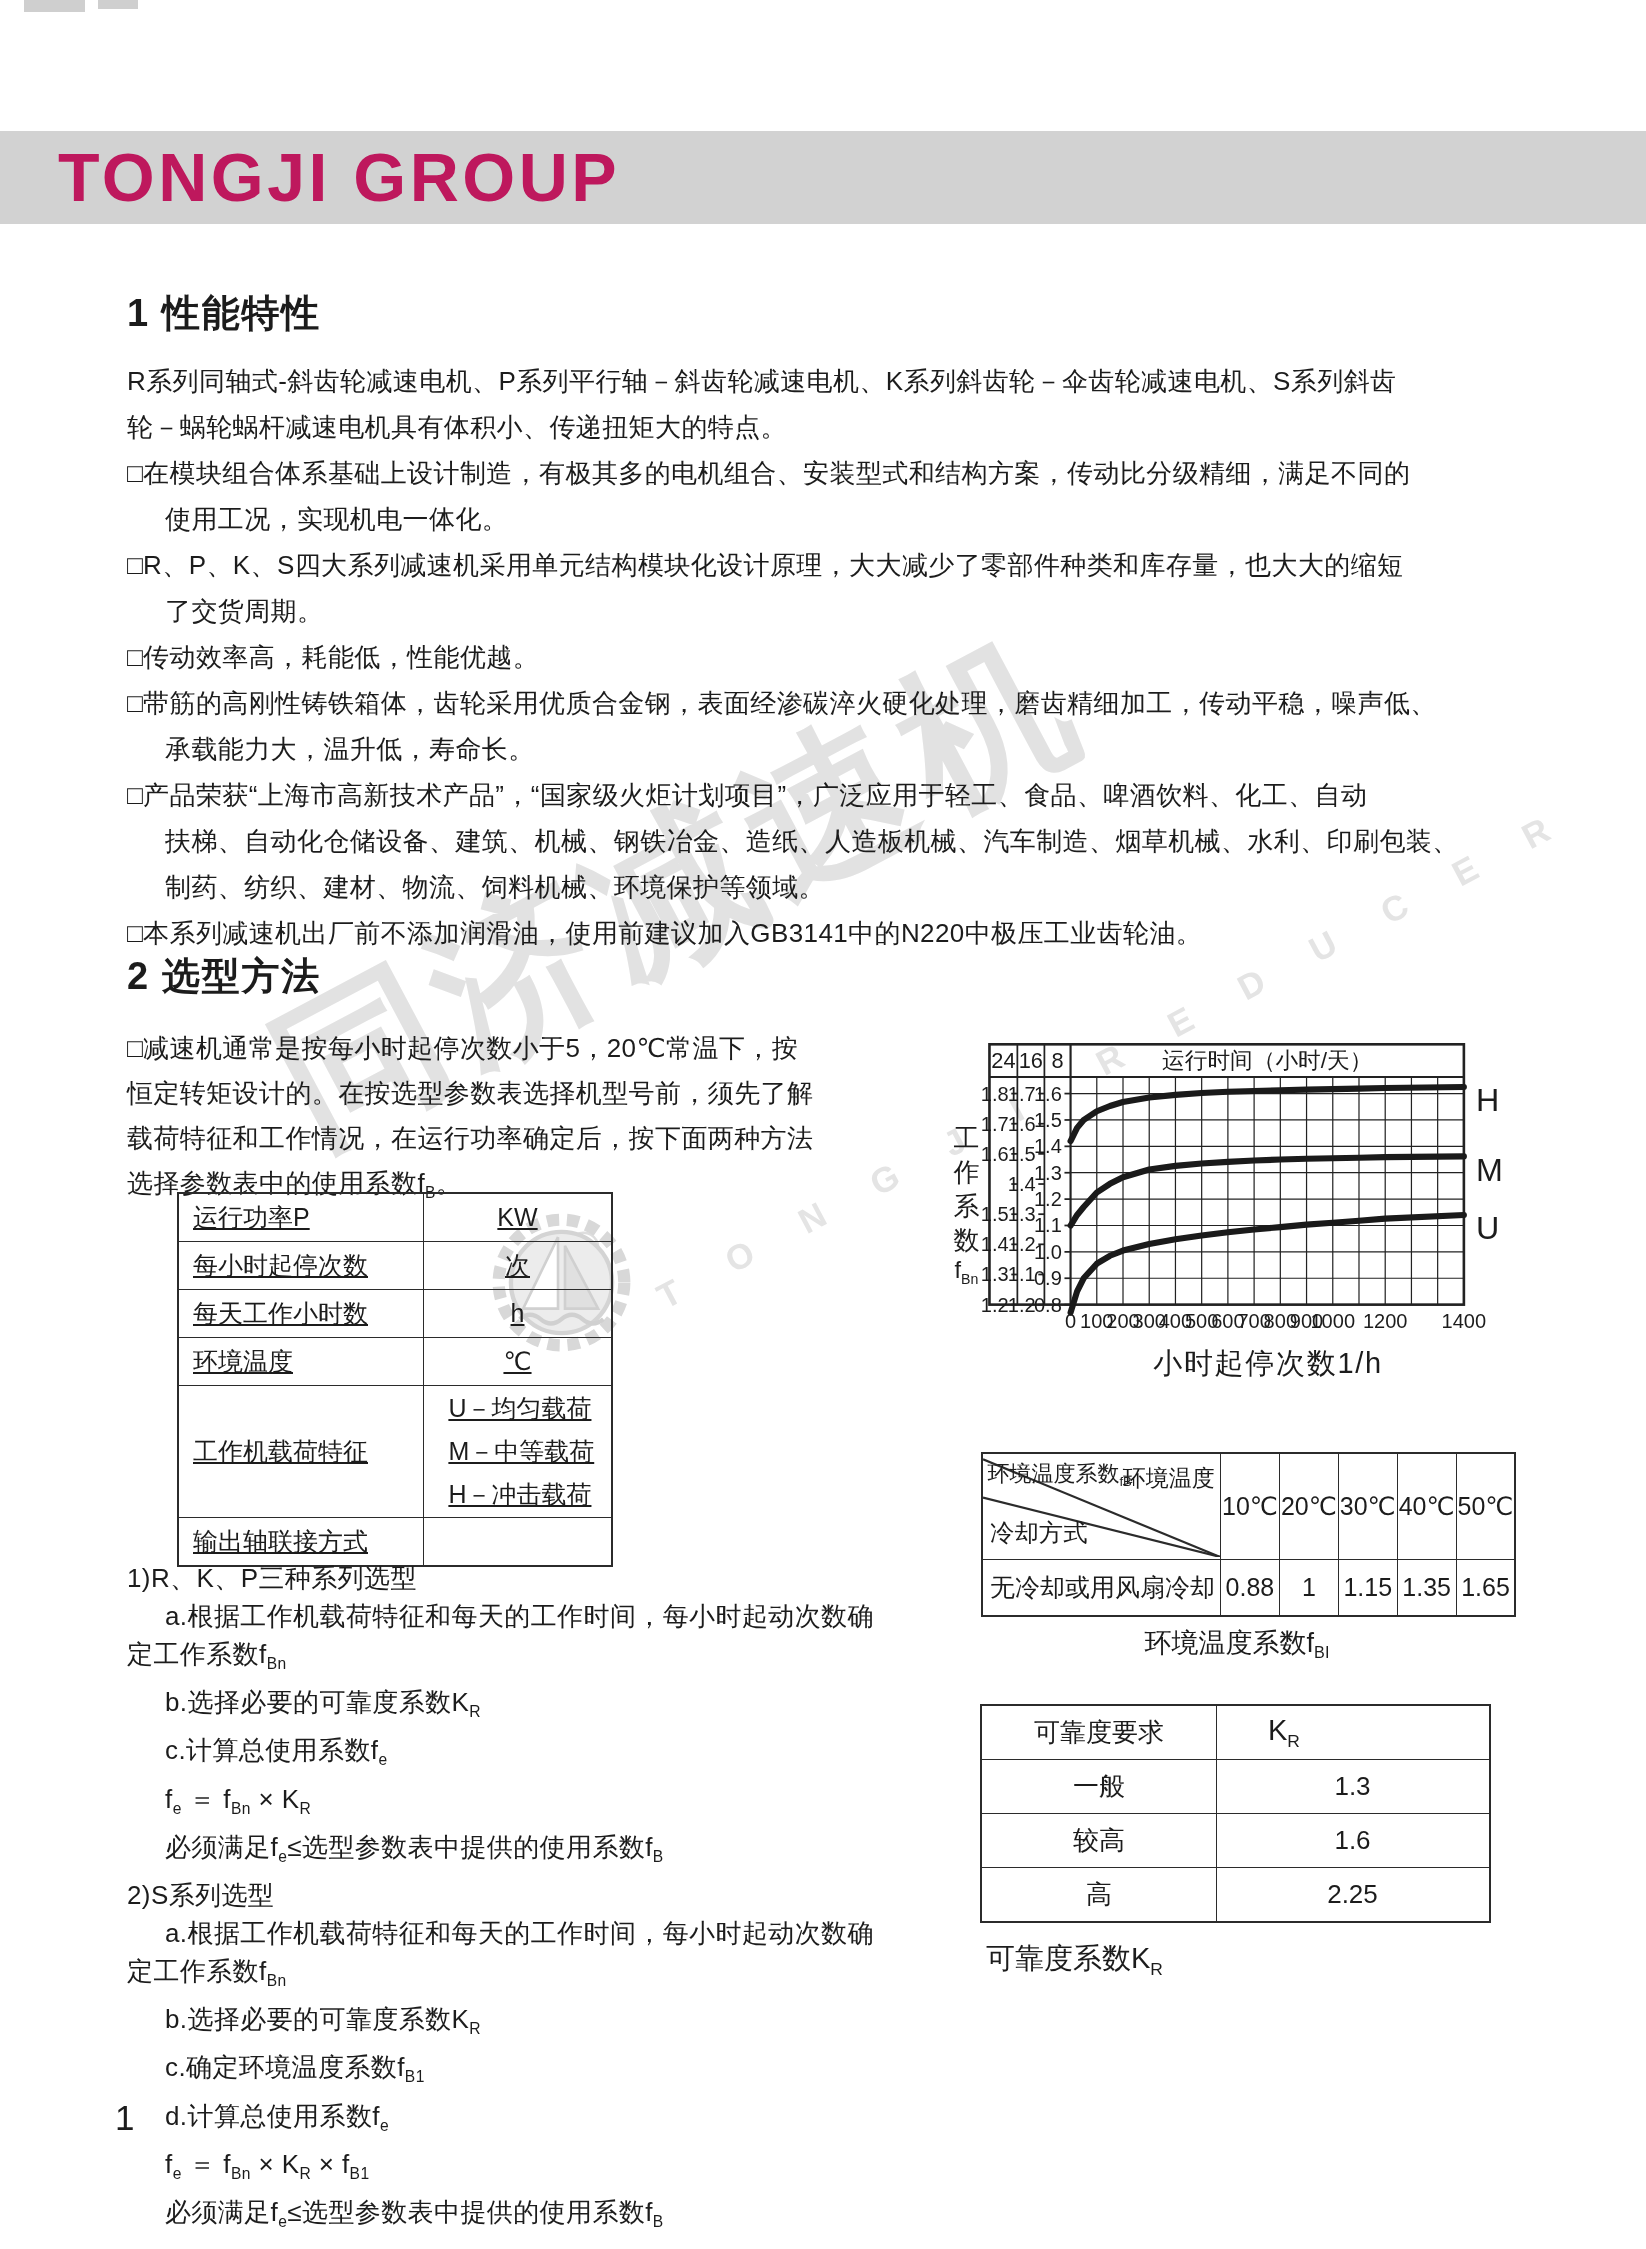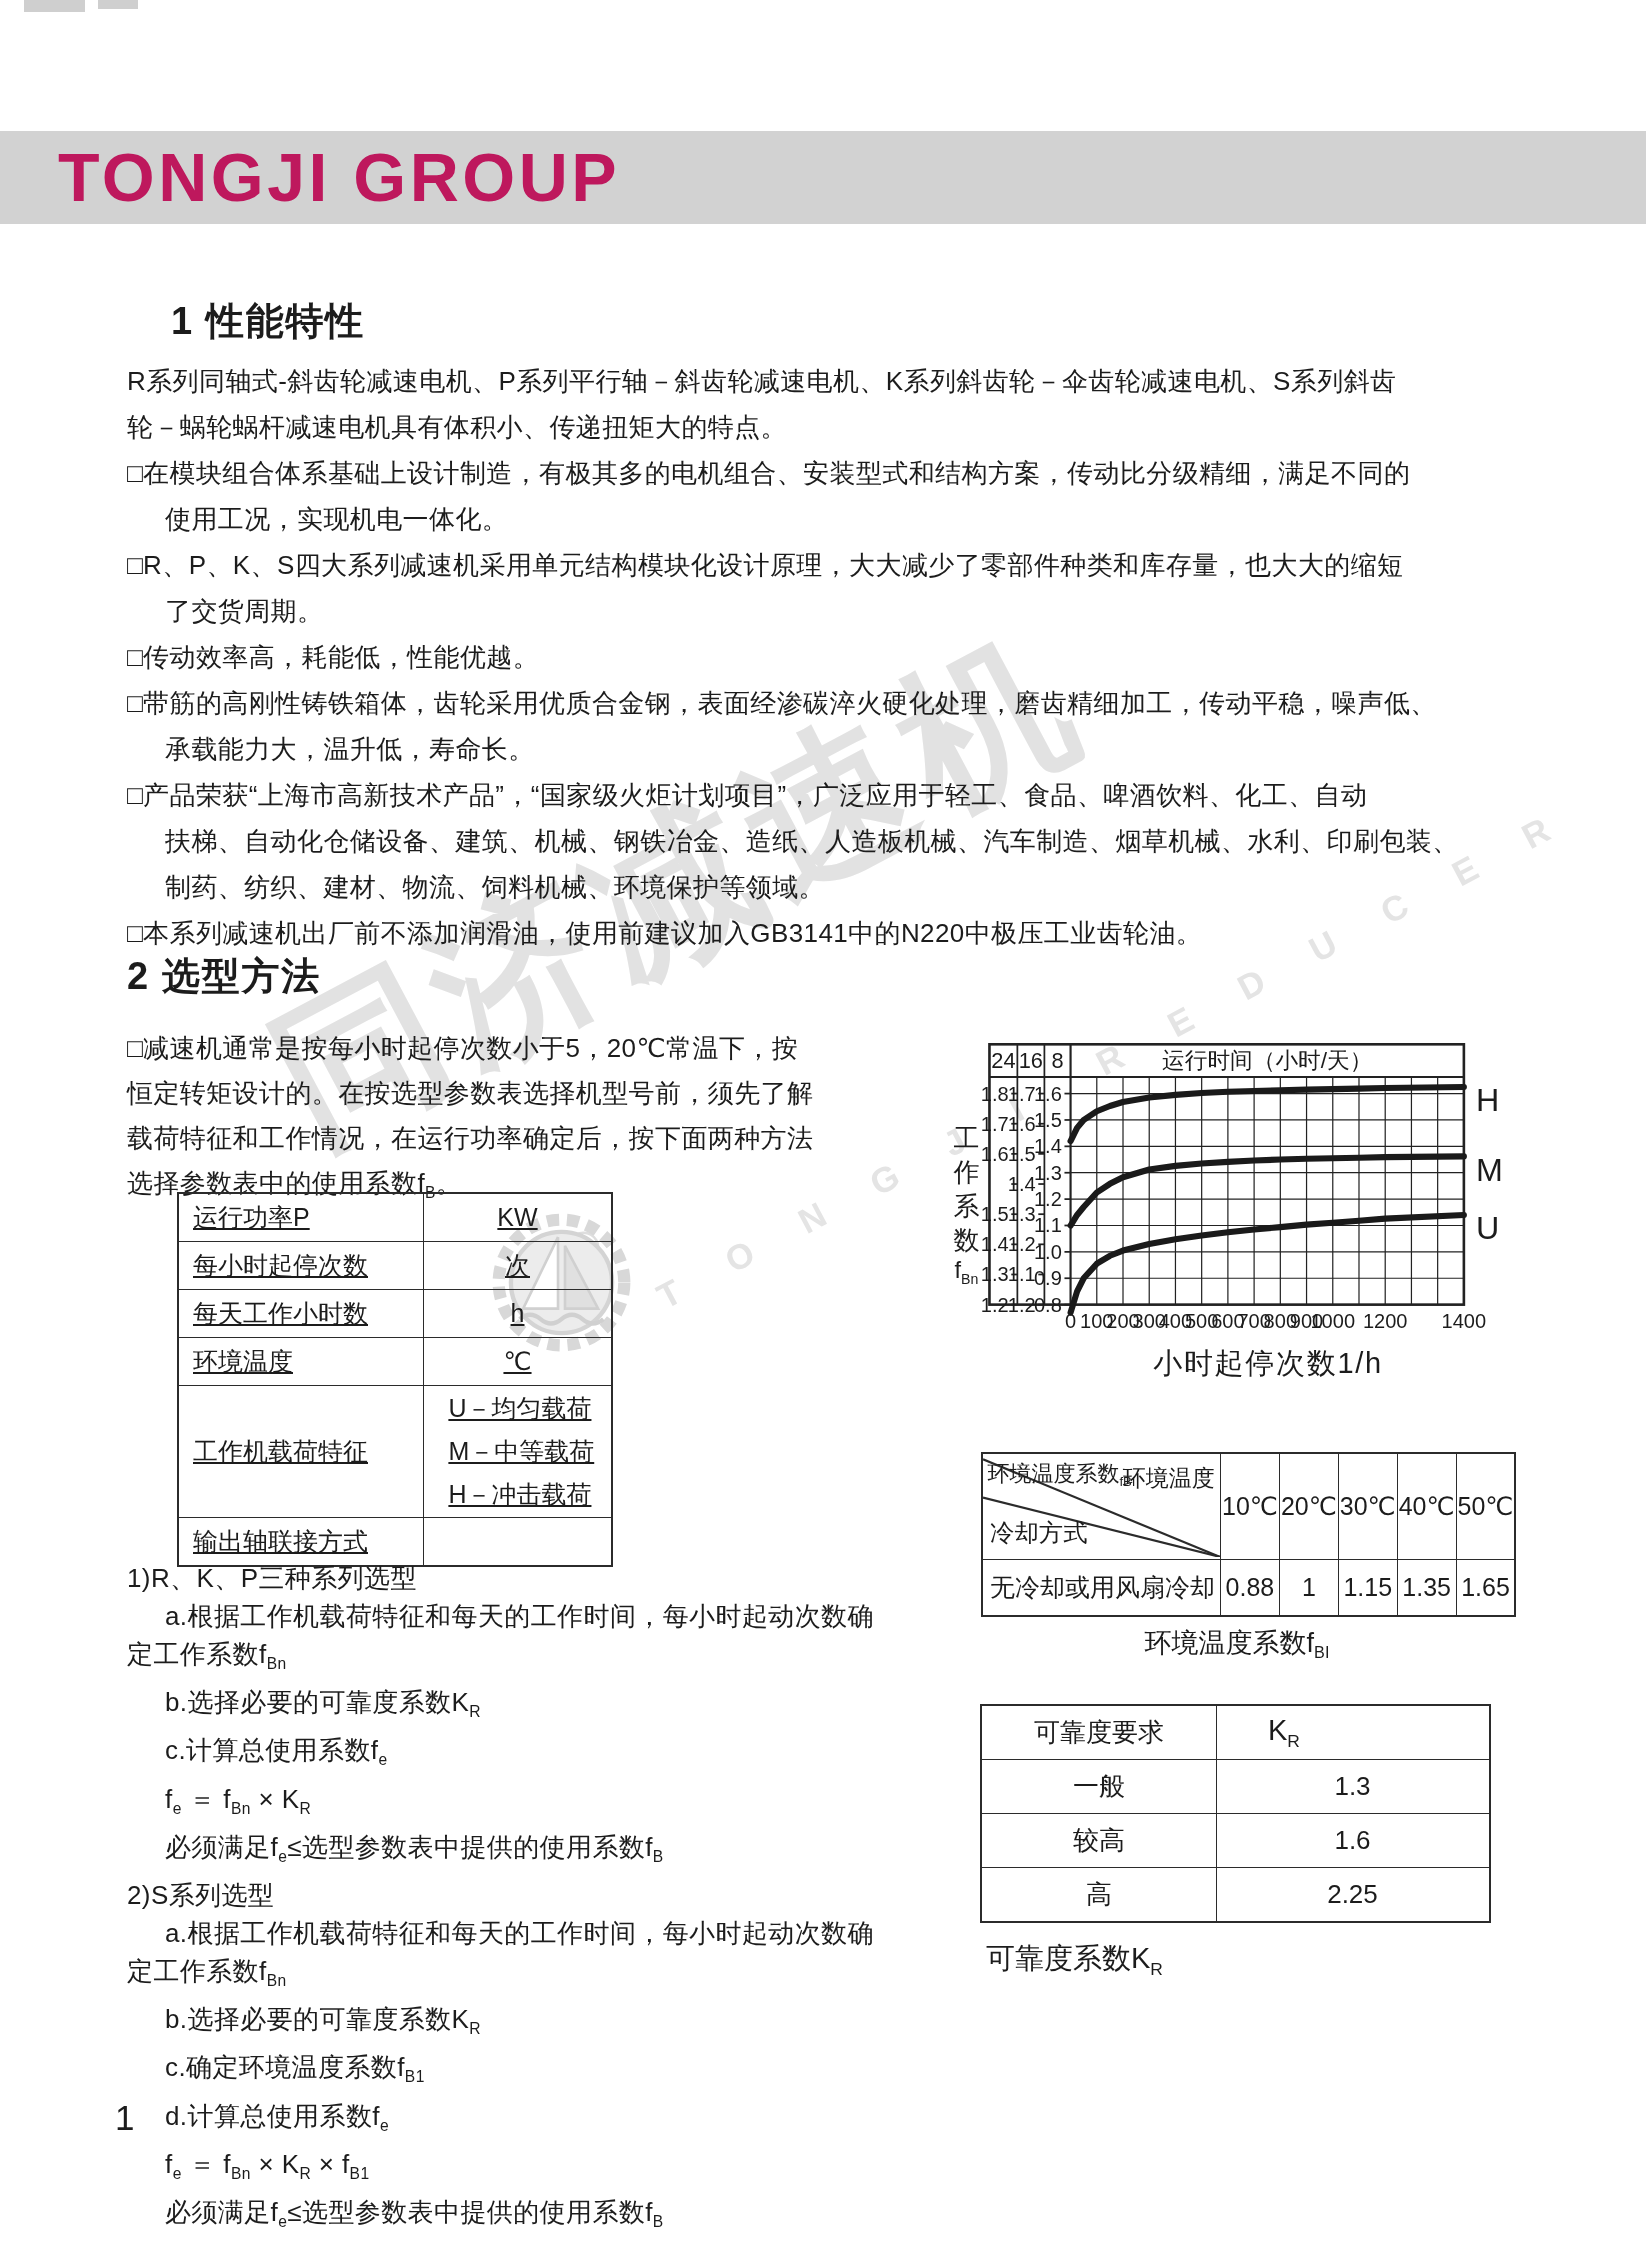--- a/index.html
+++ b/index.html
@@ -83,21 +83,21 @@
     <circle cx="90" cy="90" r="58" fill="#ececec" stroke="#d4d4d4" stroke-width="5"></circle>
     <path d="M86 38 L86 120 L46 120 Z" fill="#ffffff" stroke="#d0d0d0" stroke-width="3"></path>
     <path d="M94 48 L94 120 L132 120 Z" fill="#e0e0e0" stroke="#d0d0d0" stroke-width="3"></path>
     <path d="M42 132 q12 -10 24 0 q12 10 24 0 q12 -10 24 0 q12 10 24 0" fill="none" stroke="#d0d0d0" stroke-width="5"></path>
   </svg>
 
   <div class="banner">
     <div class="title">TONGJI GROUP</div>
   </div>
 
-  <div class="h1" style="top:296px;margin-left:44px;">1 性能特性</div>
+  <div class="h1" style="top:288px;">1 性能特性</div>
   <div class="flow" style="left:127px;top:358px;width:1475px;">
     <div class="par">R系列同轴式-斜齿轮减速电机、P系列平行轴－斜齿轮减速电机、K系列斜齿轮－伞齿轮减速电机、S系列斜齿
 轮－蜗轮蜗杆减速电机具有体积小、传递扭矩大的特点。</div>
     <div class="par hang">□在模块组合体系基础上设计制造，有极其多的电机组合、安装型式和结构方案，传动比分级精细，满足不同的
 使用工况，实现机电一体化。</div>
     <div class="par hang">□R、P、K、S四大系列减速机采用单元结构模块化设计原理，大大减少了零部件种类和库存量，也大大的缩短
 了交货周期。</div>
     <div class="par hang">□传动效率高，耗能低，性能优越。</div>
     <div class="par hang">□带筋的高刚性铸铁箱体，齿轮采用优质合金钢，表面经渗碳淬火硬化处理，磨齿精细加工，传动平稳，噪声低、
 承载能力大，温升低，寿命长。</div>

